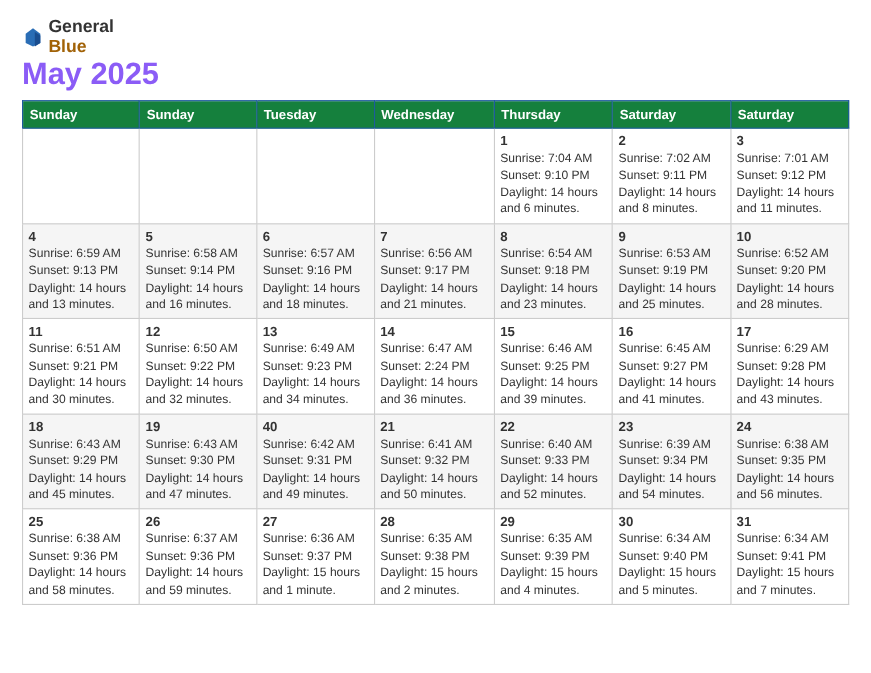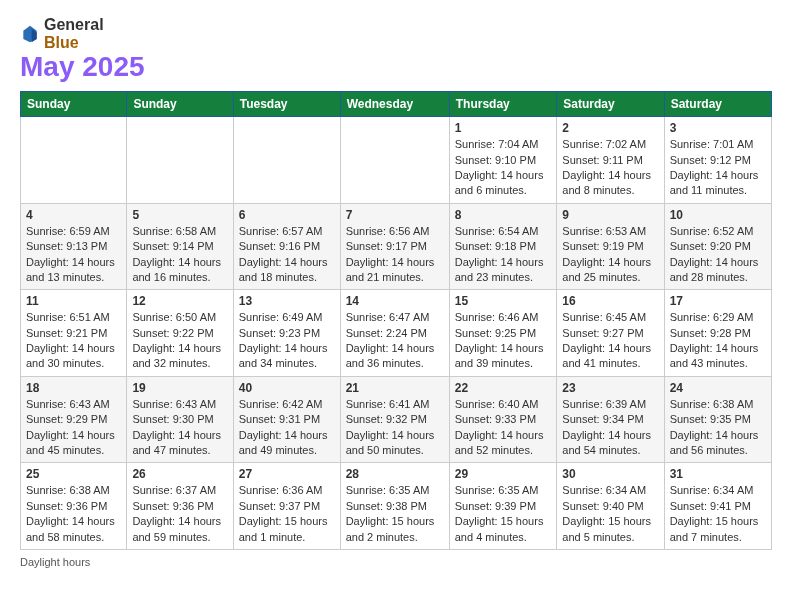--- a/index.html
+++ b/index.html
@@ -366,16 +366,13 @@
             <span class="day-num">31</span>
             <div class="day-info" style="white-space: pre-line;">Sunrise: 6:34 AM
 Sunset: 9:41 PM
 Daylight: 15 hours
 and 7 minutes.</div>
           </td>
         </tr>
       </tbody>
   </table>
 
-  <div class="footer">
-    <span>Daylight hours</span>
-  </div>
 </div>
 
 </body></html>

